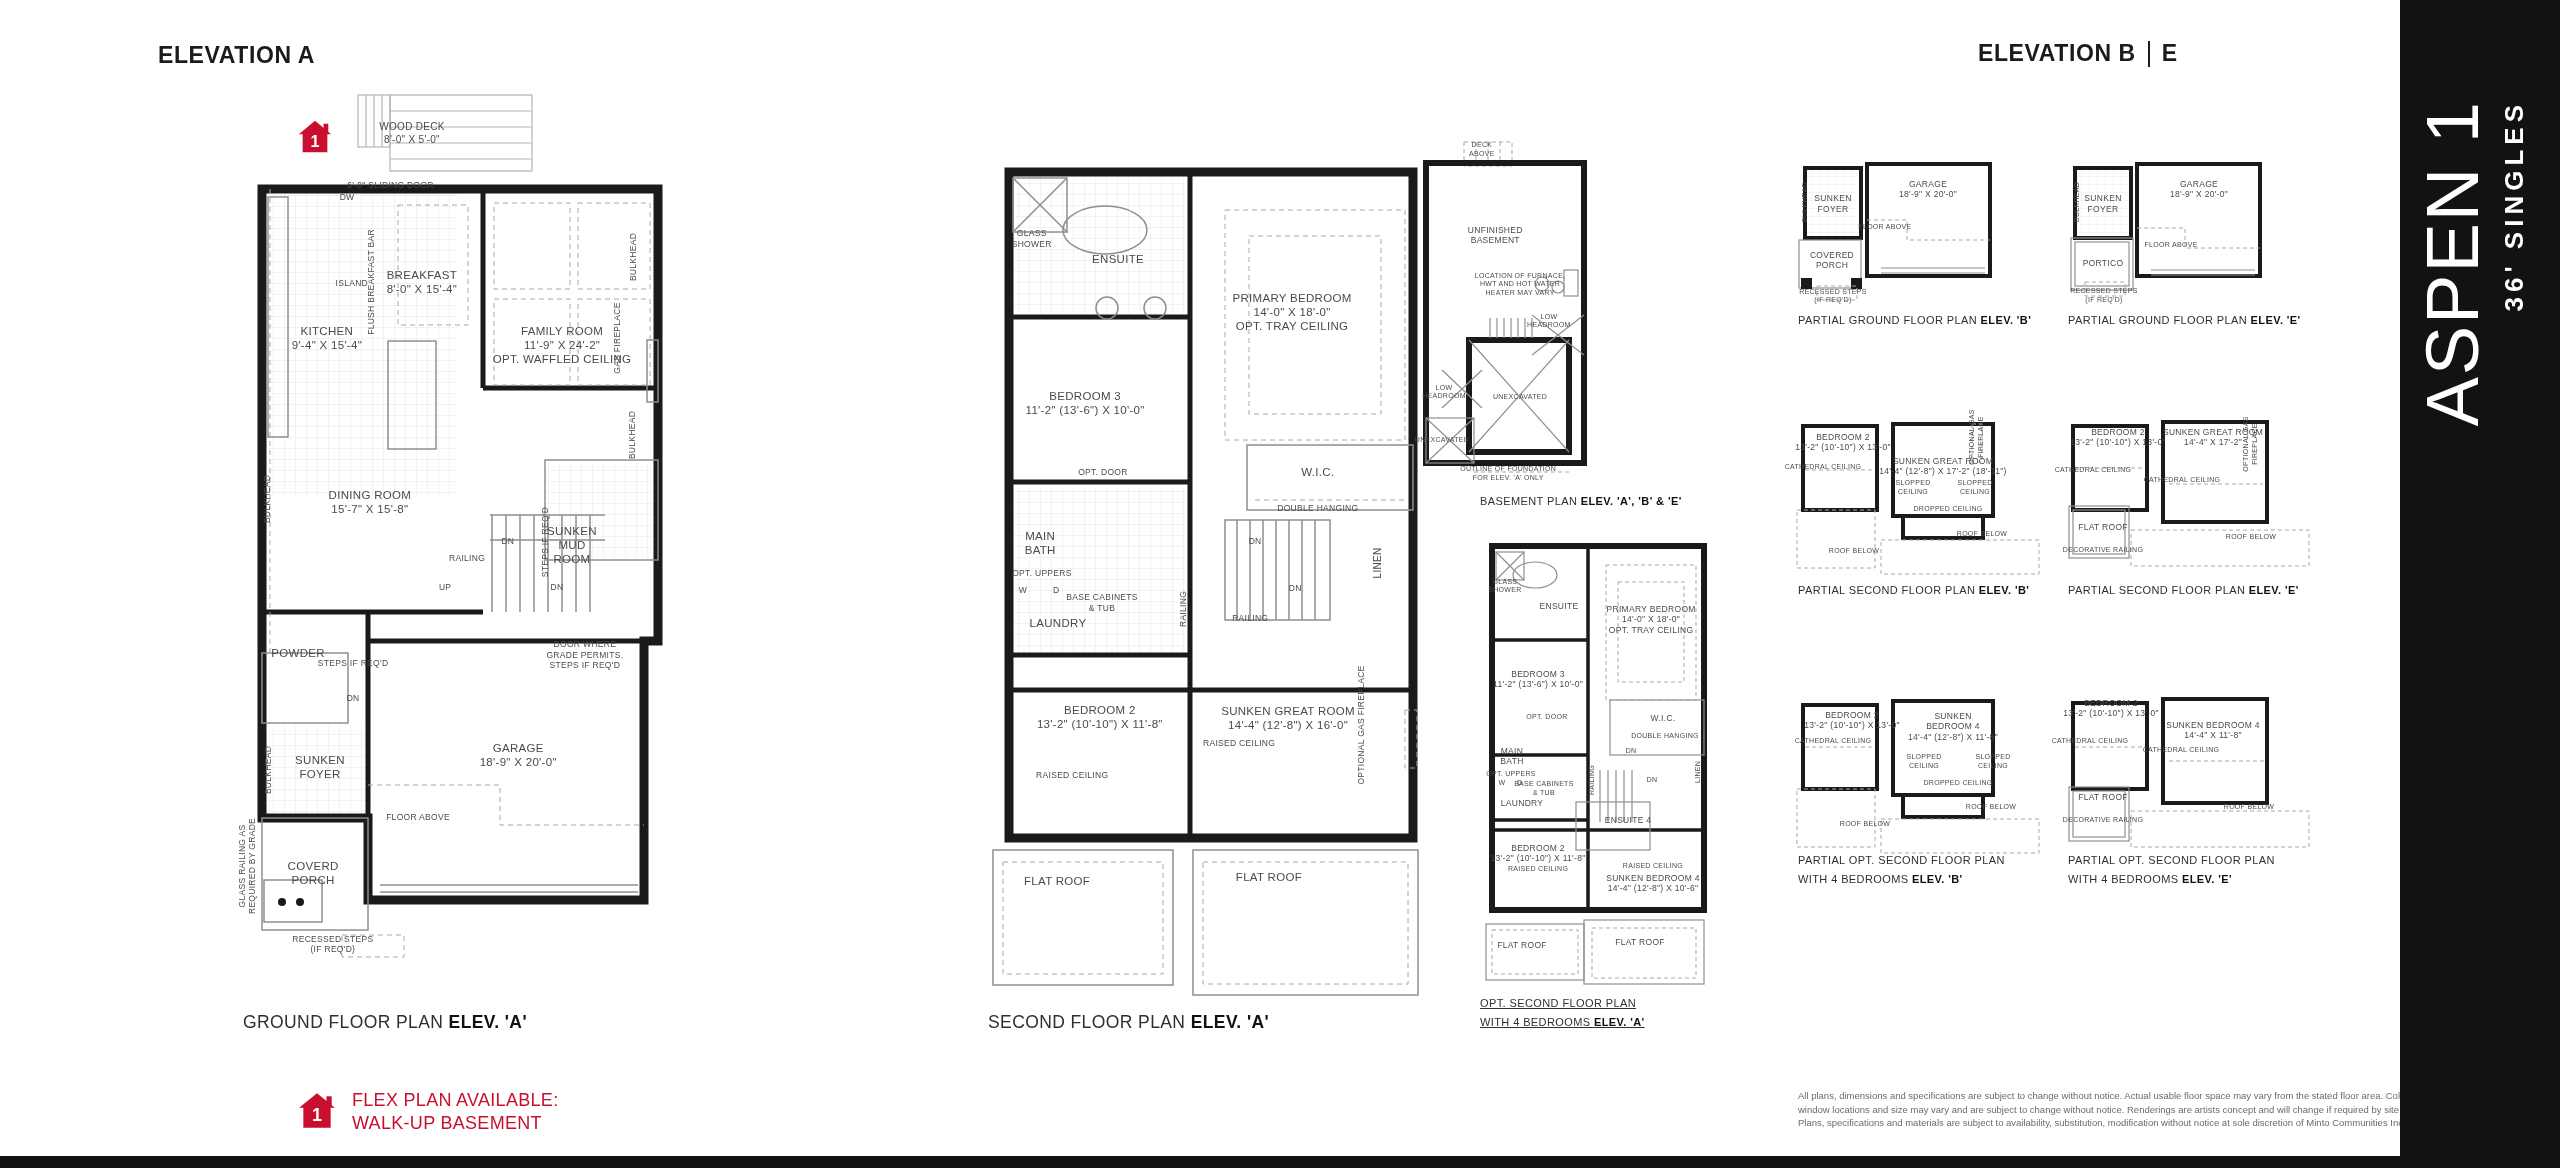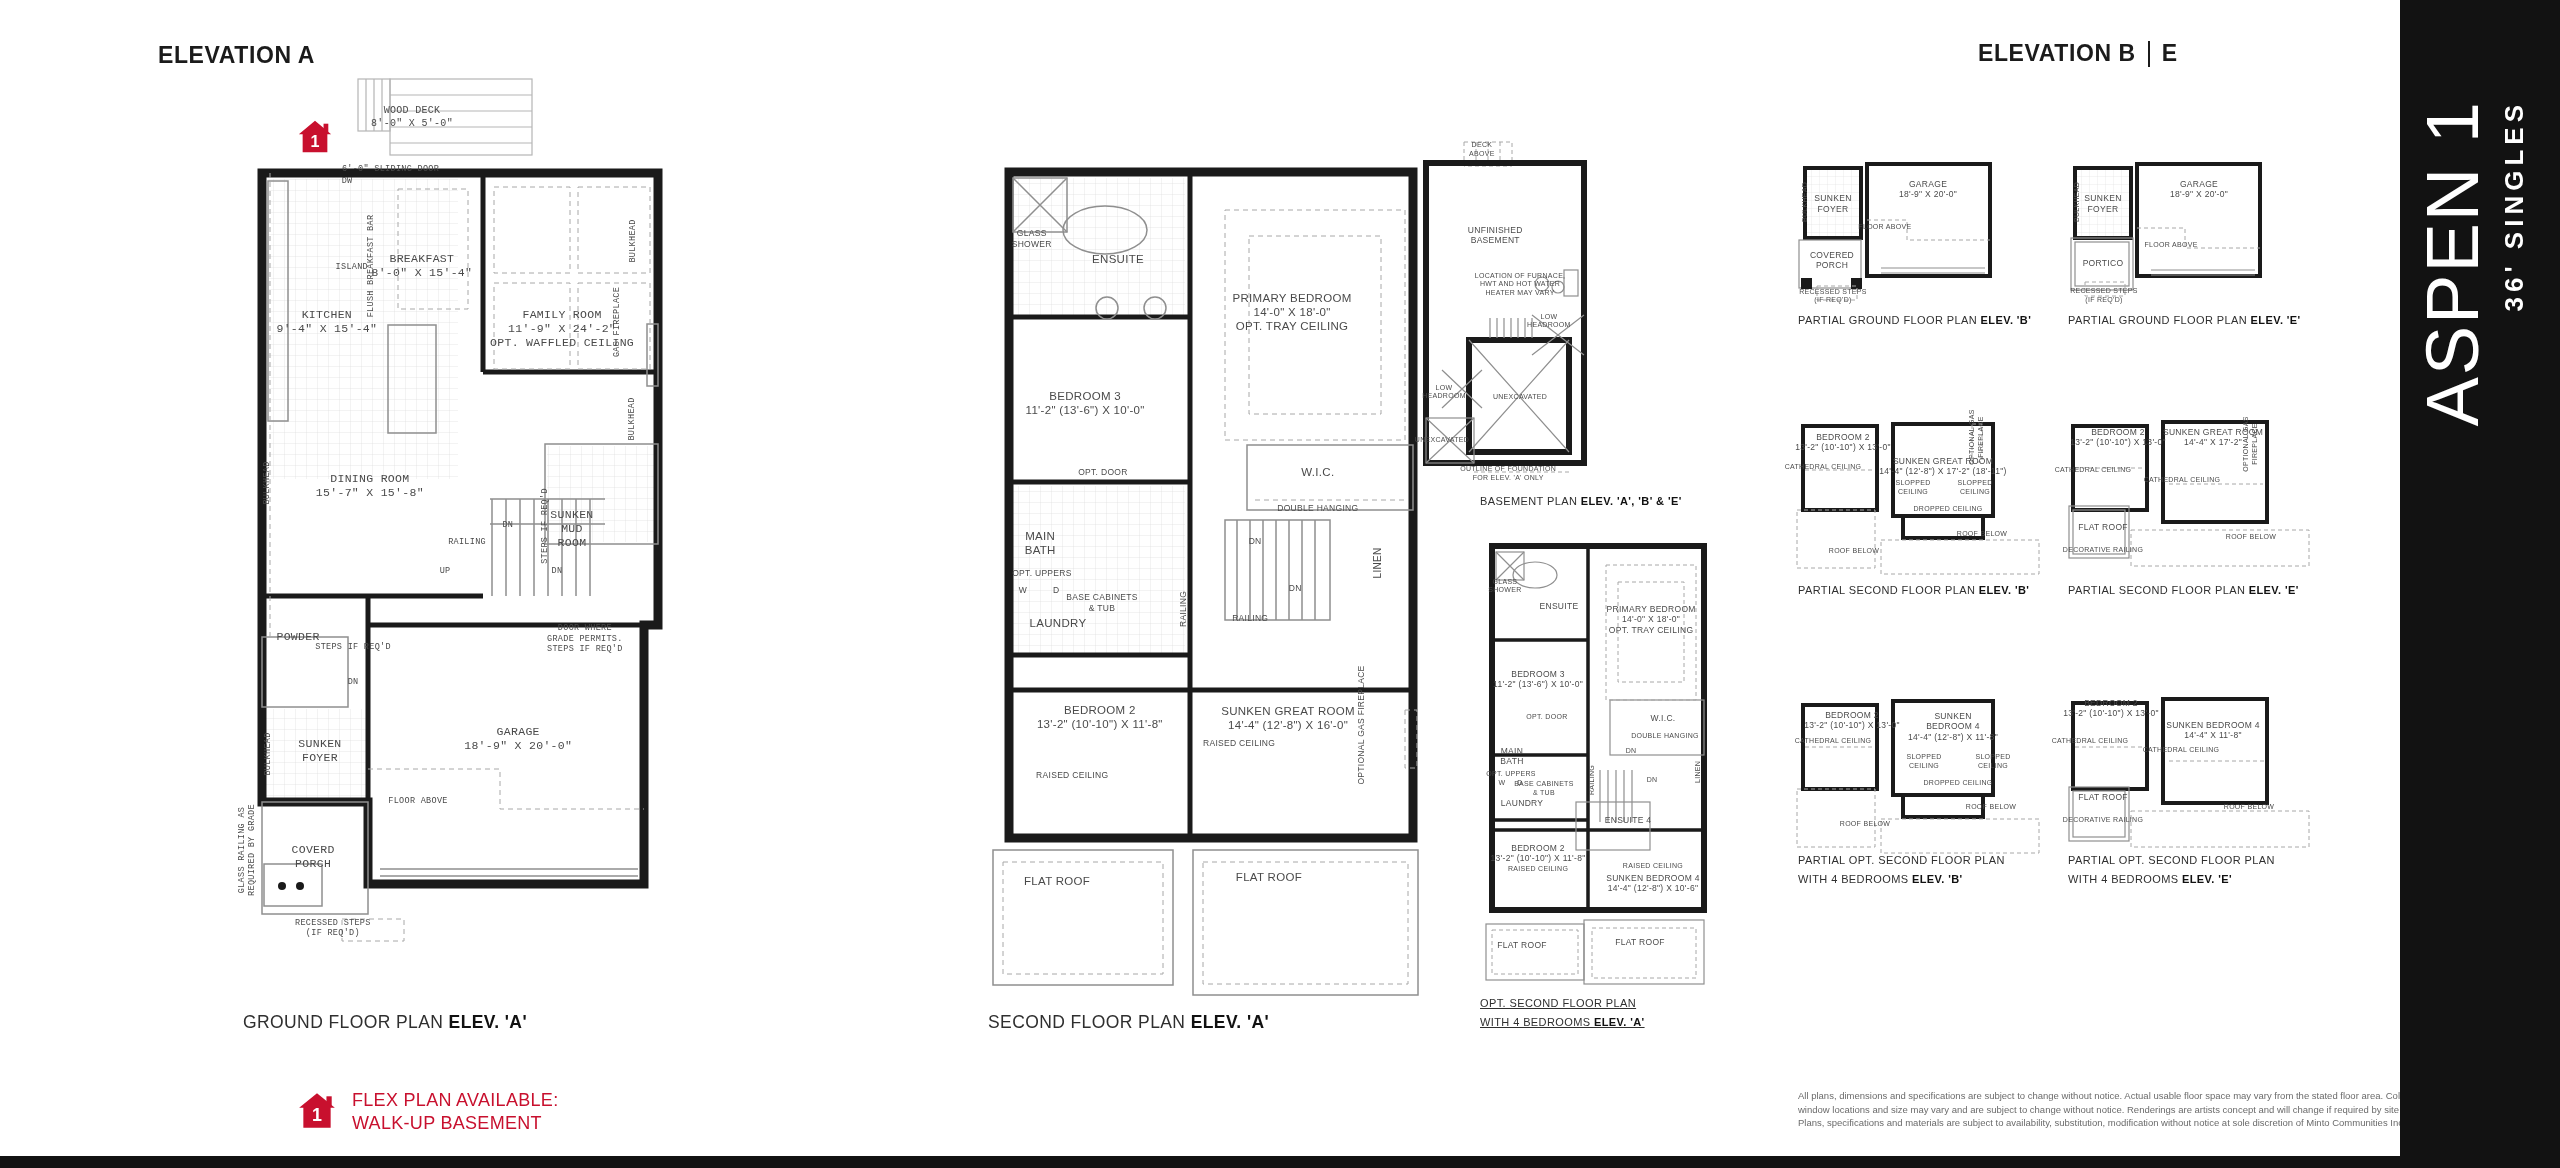--- a/index.html
+++ b/index.html
@@ -40,21 +40,21 @@
   </div>
 
   <div class="badge" style="left:296px;top:118px;width:38px;height:38px;">
     <svg viewBox="0 0 40 40" width="38" height="38">
       <rect x="29" y="6" width="5" height="9" fill="#c8102e"></rect>
       <path d="M20 3 L37 17 H33 V36 H7 V17 H3 Z" fill="#c8102e"></path>
       <text x="20" y="30" font-size="17" fill="#ffffff" font-weight="bold" text-anchor="middle" font-family="Liberation Sans">1</text>
     </svg>
   </div>
 
-  <div class="plan" style="left:240px;top:69px;width:430px;height:880px;font-family:Liberation Mono, monospace;">
+  <div class="plan" style="left:240px;top:85px;width:430px;height:880px;">
     <svg class="pl-svg" viewBox="0 0 430 880" preserveAspectRatio="none">
       <defs>
           <pattern id="g1" width="11" height="11" patternUnits="userSpaceOnUse">
         <path d="M11 0H0V11" fill="none" stroke="#dcdcdc" stroke-width="0.7"></path>
           </pattern>
         </defs>
 
       <g stroke="#b5b5b5" stroke-width="1.2" fill="none">
         <rect x="150" y="10" width="142" height="76"></rect>
         <path d="M150 26 H292 M150 42 H292 M150 58 H292 M150 74 H292"></path>

